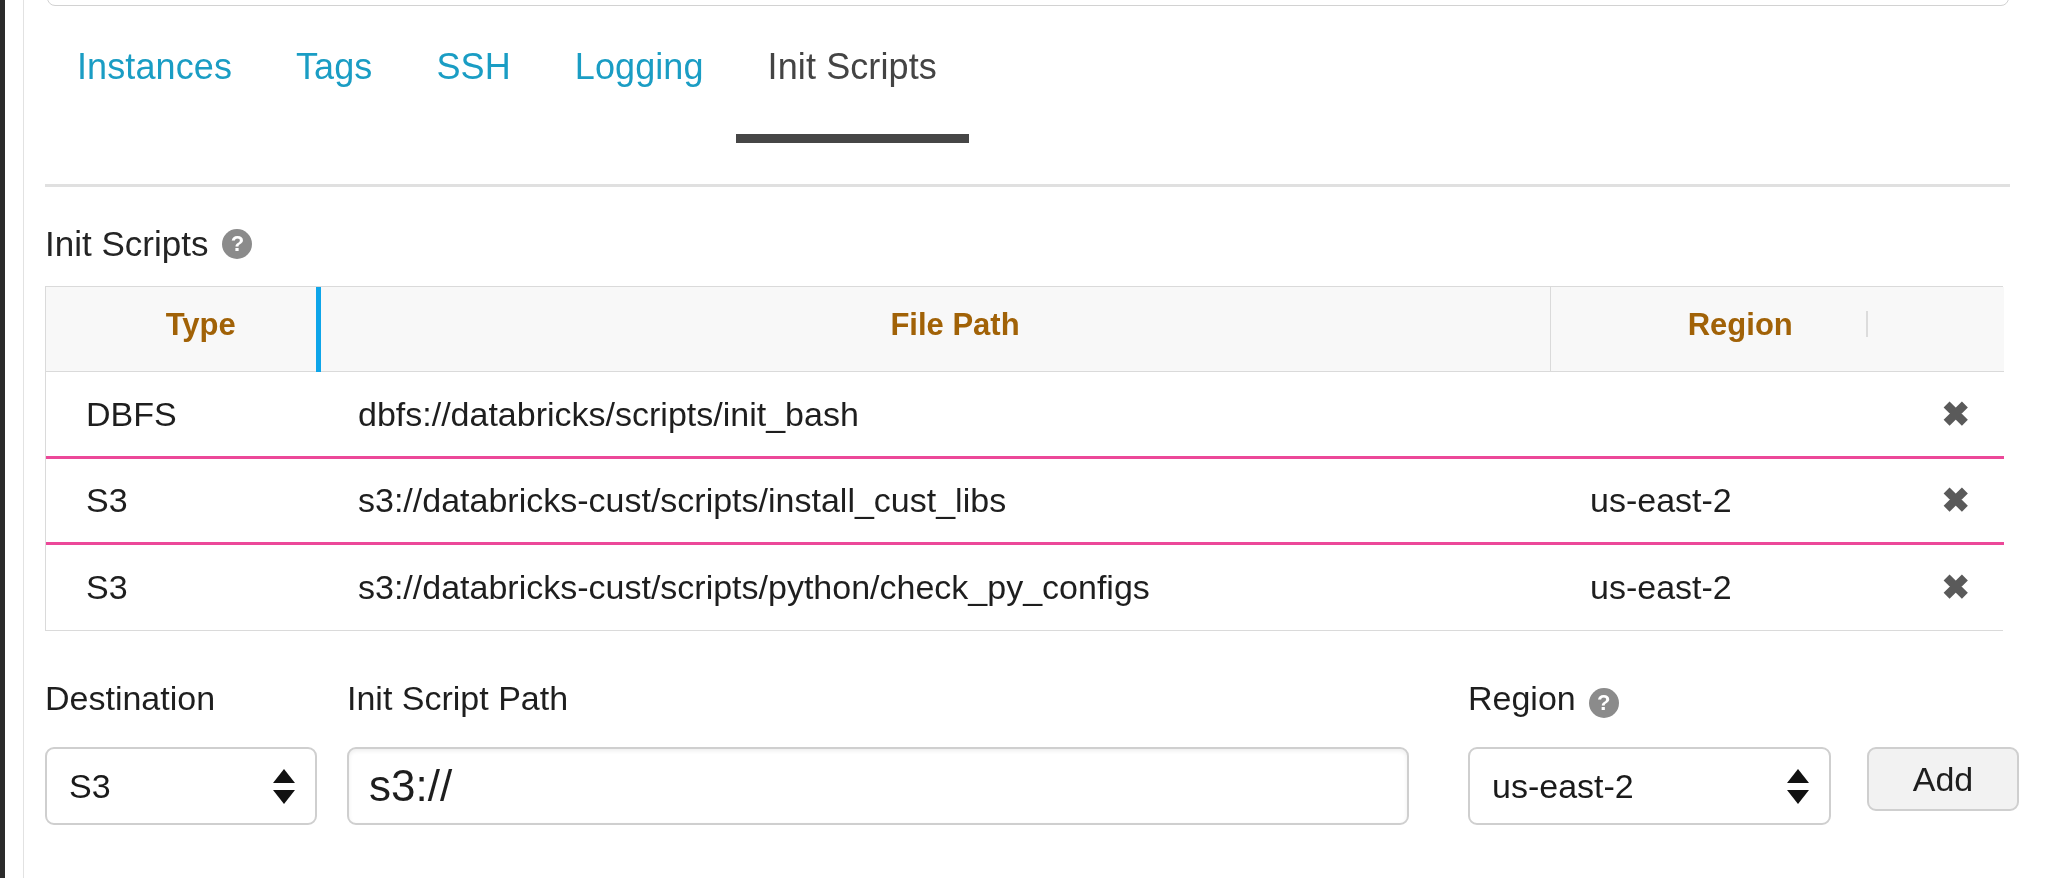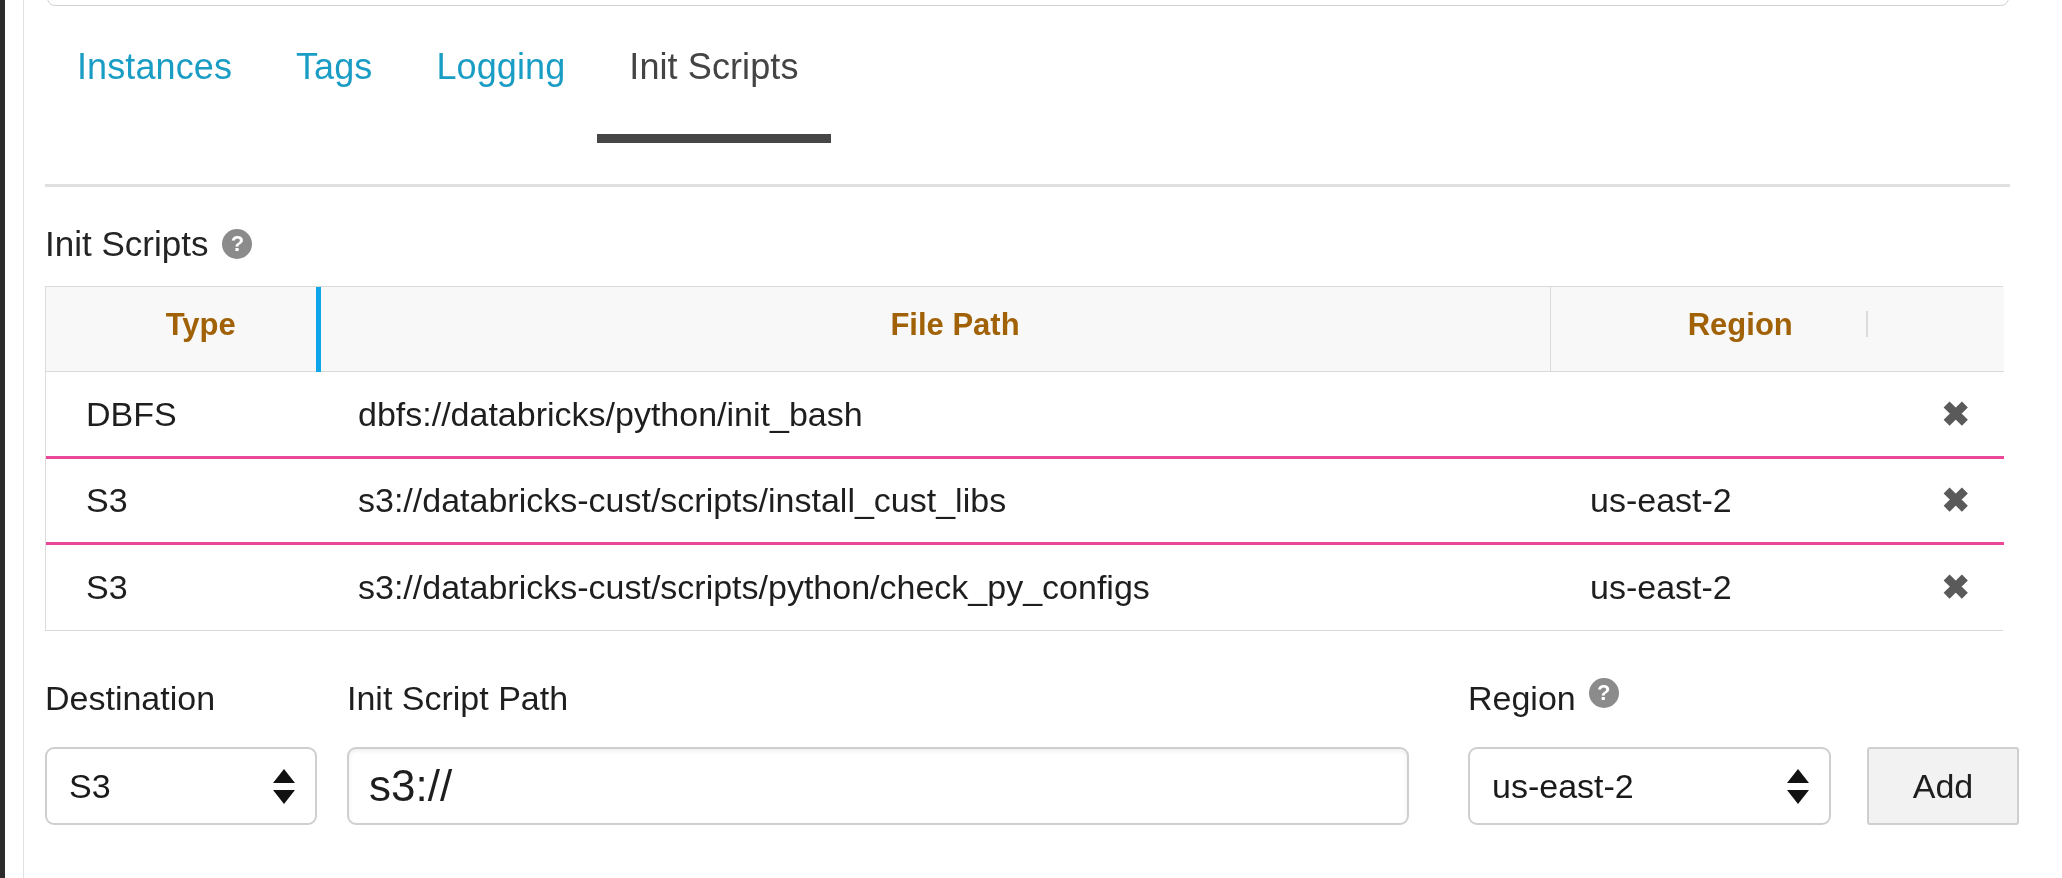--- a/index.html
+++ b/index.html
@@ -184,21 +184,21 @@
     height: 50px;
   }
   .form-label {
     position: absolute;
     top: 0;
     font-size: 34px;
     line-height: 40px;
     color: #1e1e1e;
     white-space: nowrap;
     display: flex;
-    align-items: flex-start;
+    align-items: flex-end;
     gap: 13px;
   }
   .lbl-destination { left: 0; }
   .lbl-path { left: 302px; }
   .lbl-region { left: 1423px; }
 
   .form-controls {
     position: relative;
     height: 90px;
     margin-top: 19px;
@@ -253,24 +253,24 @@
     font-size: 44px;
     color: #1e1e1e;
     padding: 0 20px;
     box-shadow: inset 0 2px 4px rgba(0,0,0,0.07);
     outline: none;
   }
 
   .add-button {
     position: absolute;
     left: 1822px; top: 0;
-    width: 152px; height: 78px;
+    width: 152px; height: 64px;
     background: #f2f2f2;
     border: 2px solid #cfcfcf;
-    border-radius: 3px;
+    border-radius: 9px;
     font-family: "Liberation Sans", sans-serif;
     font-size: 34px;
     color: #1e1e1e;
     cursor: pointer;
     display: flex;
     align-items: center;
     justify-content: center;
   }
 </style>
 </head>
@@ -283,20 +283,23 @@
   <div class="left-hairline"></div>
   <div class="top-panel-edge"></div>
 
   <div class="tabs">
     <div class="tabs-row">
       <div class="tab">
         <span>Instances</span>
       </div>
       <div class="tab">
         <span>Tags</span>
+      </div>
+      <div class="tab">
+        <span>SSH</span>
       </div>
       <div class="tab">
         <span>Logging</span>
       </div>
       <div class="tab active">
         <span>Init Scripts</span>
         <span class="tab-underline"></span>
       </div>
     </div>
     <div class="tabs-baseline"></div>
@@ -316,21 +319,21 @@
           <th class="col-region">
             <span>Region</span>
             <span class="th-divider-mark"></span>
           </th>
           <th class="col-action"></th>
         </tr>
       </thead>
       <tbody>
         <tr>
           <td>DBFS</td>
-          <td>dbfs://databricks/python/init_bash</td>
+          <td>dbfs://databricks/scripts/init_bash</td>
           <td></td>
           <td class="cell-action">
             <span class="remove-x">✖</span>
           </td>
         </tr>
         <tr>
           <td>S3</td>
           <td>s3://databricks-cust/scripts/install_cust_libs</td>
           <td>us-east-2</td>
           <td class="cell-action">

